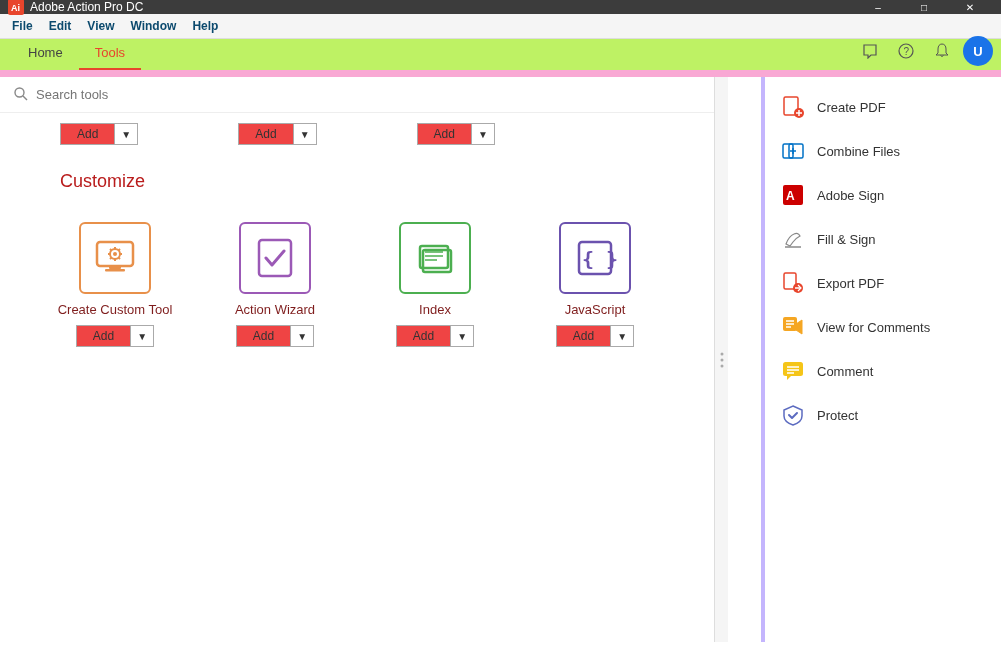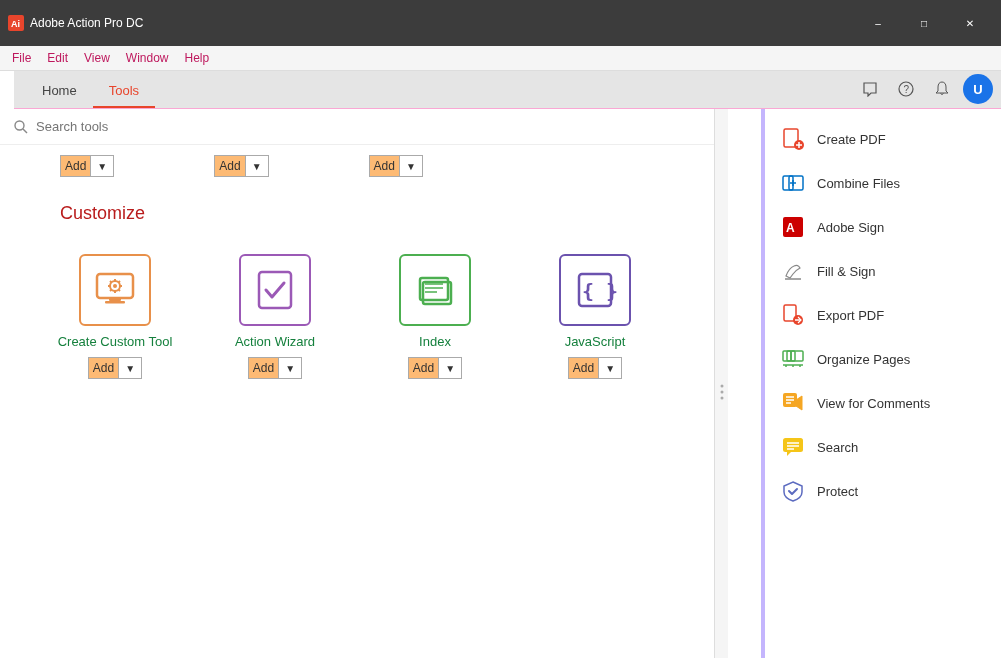--- a/index.html
+++ b/index.html
@@ -1,21 +1,21 @@
 <!DOCTYPE html>
 <html><head>
   <meta charset="utf-8">
   <style>
     * { margin: 0; padding: 0; box-sizing: border-box; }
     body { font-family: 'Segoe UI', Arial, sans-serif; font-size: 13px; background: #fff; width: 1001px; height: 658px; overflow: hidden; }
 
     
     .titlebar {
       background: #3c3c3c;
-      height: 46px;
+      height: 14px;
       display: flex;
       align-items: center;
       padding: 0 8px;
       color: #fff;
       font-size: 12px;
       user-select: none;
     }
     .titlebar-icon { width: 16px; height: 16px; margin-right: 6px; }
     .titlebar-title { flex: 1; }
     .titlebar-controls { display: flex; gap: 0; }
@@ -30,33 +30,33 @@
       height: 25px;
       display: flex;
       align-items: center;
       padding: 0 4px;
       border-bottom: 1px solid #ddd;
       font-size: 12px;
     }
     .menubar-item {
       padding: 2px 8px;
       cursor: pointer;
-      color: #be185d;
+      color: #0c4a6e;
+      font-weight: bold;
     }
 
     
     .navtabs {
-      background: #e5e5e5;
+      background: #bef264;
       height: 38px;
       display: flex;
       align-items: flex-end;
-      border-bottom: 1px solid #f9a8d4;
+      border-bottom: 7px solid #f9a8d4;
       padding: 0 0 0 12px;
       position: relative;
-      margin-left: 14px;
     }
     .navtab {
       padding: 8px 16px;
       font-size: 13px;
       cursor: pointer;
       color: #444;
       border-bottom: 2px solid transparent;
     }
     .navtab.active {
       color: #e8452c;
@@ -96,39 +96,39 @@
     .content-area::-webkit-scrollbar { width: 8px; }
     .content-area::-webkit-scrollbar-track { background: #f0f0f0; }
     .content-area::-webkit-scrollbar-thumb { background: #bbb; border-radius: 4px; }
 
     
     .search-bar {
       padding: 10px 14px;
       background: #fff;
       border-bottom: 1px solid #eee;
       display: flex;
-      align-items: flex-end;
+      align-items: flex-start;
       gap: 8px;
     }
     .search-input {
       border: none; outline: none; font-size: 13px; color: #333; width: 200px;
       background: transparent;
     }
 
     
     .top-add-row {
       display: flex;
       gap: 100px;
       padding: 10px 60px 6px 60px;
     }
     .add-btn-group {
       display: flex;
     }
     .add-btn {
-      background: #fdba74; border: 1px solid #aaa; padding: 3px 4px; font-size: 12px;
+      background: #ef4444; border: 1px solid #aaa; padding: 3px 16px; font-size: 12px;
       cursor: pointer; color: #333; border-right: none;
     }
     .add-dropdown-btn {
       background: #fff; border: 1px solid #aaa; padding: 3px 6px; font-size: 10px;
       cursor: pointer; color: #333;
     }
 
     
     .customize-section { padding: 20px 40px; }
     .section-title {
@@ -152,21 +152,21 @@
     .tool-icon-box {
       width: 72px; height: 72px;
       border: 2px solid;
       border-radius: 6px;
       display: flex; align-items: center; justify-content: center;
       margin-bottom: 8px;
       position: relative;
     }
 
     .tool-label {
-      font-size: 13px; color: #15803d; text-align: center; margin-bottom: 8px;
+      font-size: 13px; color: #7f1d1d; text-align: center; margin-bottom: 8px;
     }
 
     
     .resizer {
       width: 14px;
       background: #f5f5f5;
       border-left: 1px solid #ddd;
       display: flex;
       align-items: center;
       justify-content: center;
@@ -443,34 +443,20 @@
         <svg width="22" height="22" viewBox="0 0 22 22">
           <rect x="2" y="1" width="12" height="16" rx="1.5" stroke="#e8452c" stroke-width="1.5" fill="none"></rect>
           <circle cx="16" cy="16" r="5" fill="#e8452c"></circle>
           <line x1="13" y1="16" x2="19" y2="16" stroke="#fff" stroke-width="1.5"></line>
           <polyline points="16,13 19,16 16,19" stroke="#fff" stroke-width="1.2" fill="none"></polyline>
         </svg>
       </div>
       <span>Export PDF</span>
     </div>
 
-    <div class="sidebar-item">
-      <div class="sidebar-icon icon-organize">
-        <svg width="22" height="22" viewBox="0 0 22 22">
-          <rect x="1" y="3" width="8" height="10" rx="1" stroke="#4caf50" stroke-width="1.5" fill="none"></rect>
-          <rect x="5" y="3" width="8" height="10" rx="1" stroke="#4caf50" stroke-width="1.5" fill="none"></rect>
-          <rect x="9" y="3" width="12" height="10" rx="1" stroke="#4caf50" stroke-width="1.5" fill="none"></rect>
-          <line x1="1" y1="17" x2="21" y2="17" stroke="#4caf50" stroke-width="1.5"></line>
-          <line x1="4" y1="17" x2="4" y2="19" stroke="#4caf50" stroke-width="1.5"></line>
-          <line x1="11" y1="17" x2="11" y2="19" stroke="#4caf50" stroke-width="1.5"></line>
-          <line x1="18" y1="17" x2="18" y2="19" stroke="#4caf50" stroke-width="1.5"></line>
-        </svg>
-      </div>
-      <span>Organize Pages</span>
-    </div>
 
     <div class="sidebar-item">
       <div class="sidebar-icon icon-comments">
         <svg width="22" height="22" viewBox="0 0 22 22">
           <rect x="1" y="1" width="14" height="14" rx="2" fill="#f5a623"></rect>
           <line x1="4" y1="5" x2="12" y2="5" stroke="#fff" stroke-width="1.5"></line>
           <line x1="4" y1="8" x2="12" y2="8" stroke="#fff" stroke-width="1.5"></line>
           <line x1="4" y1="11" x2="9" y2="11" stroke="#fff" stroke-width="1.5"></line>
           <polyline points="14,8 20,4 20,18 14,14" fill="#f5a623" stroke="#f5a623" stroke-width="1"></polyline>
         </svg>
@@ -481,21 +467,21 @@
     <div class="sidebar-item">
       <div class="sidebar-icon icon-comment-bubble">
         <svg width="22" height="22" viewBox="0 0 22 22">
           <rect x="1" y="2" width="20" height="14" rx="2.5" fill="#f5c518"></rect>
           <polygon points="5,16 5,20 9,16" fill="#f5c518"></polygon>
           <line x1="5" y1="7" x2="17" y2="7" stroke="#fff" stroke-width="1.5"></line>
           <line x1="5" y1="10" x2="17" y2="10" stroke="#fff" stroke-width="1.5"></line>
           <line x1="5" y1="13" x2="12" y2="13" stroke="#fff" stroke-width="1.5"></line>
         </svg>
       </div>
-      <span>Search</span>
+      <span>Comment</span>
     </div>
 
 
     <div class="sidebar-item">
       <div class="sidebar-icon icon-protect">
         <svg width="22" height="22" viewBox="0 0 22 22">
           <path d="M11 2 L20 6 L20 12 Q20 18 11 21 Q2 18 2 12 L2 6 Z" stroke="#5c6bc0" stroke-width="1.5" fill="none"></path>
           <polyline points="7,11 10,14 15,9" stroke="#5c6bc0" stroke-width="2" fill="none" stroke-linecap="round" stroke-linejoin="round"></polyline>
         </svg>
       </div>

